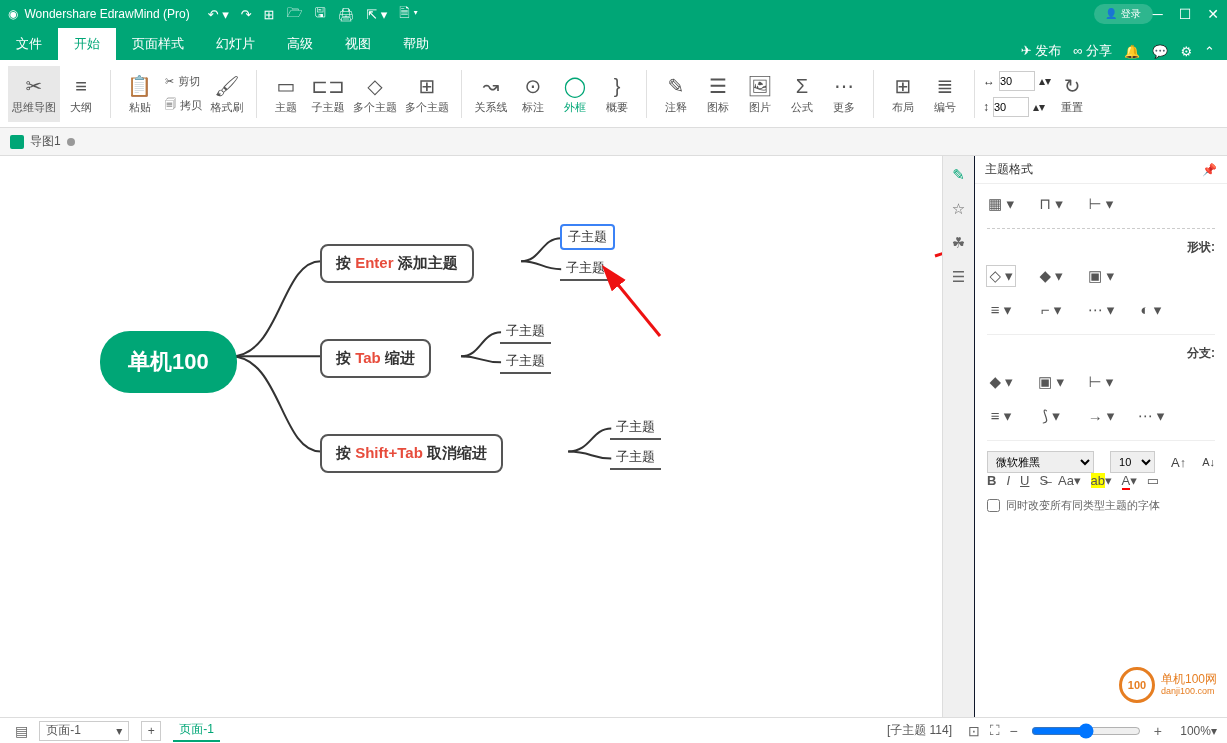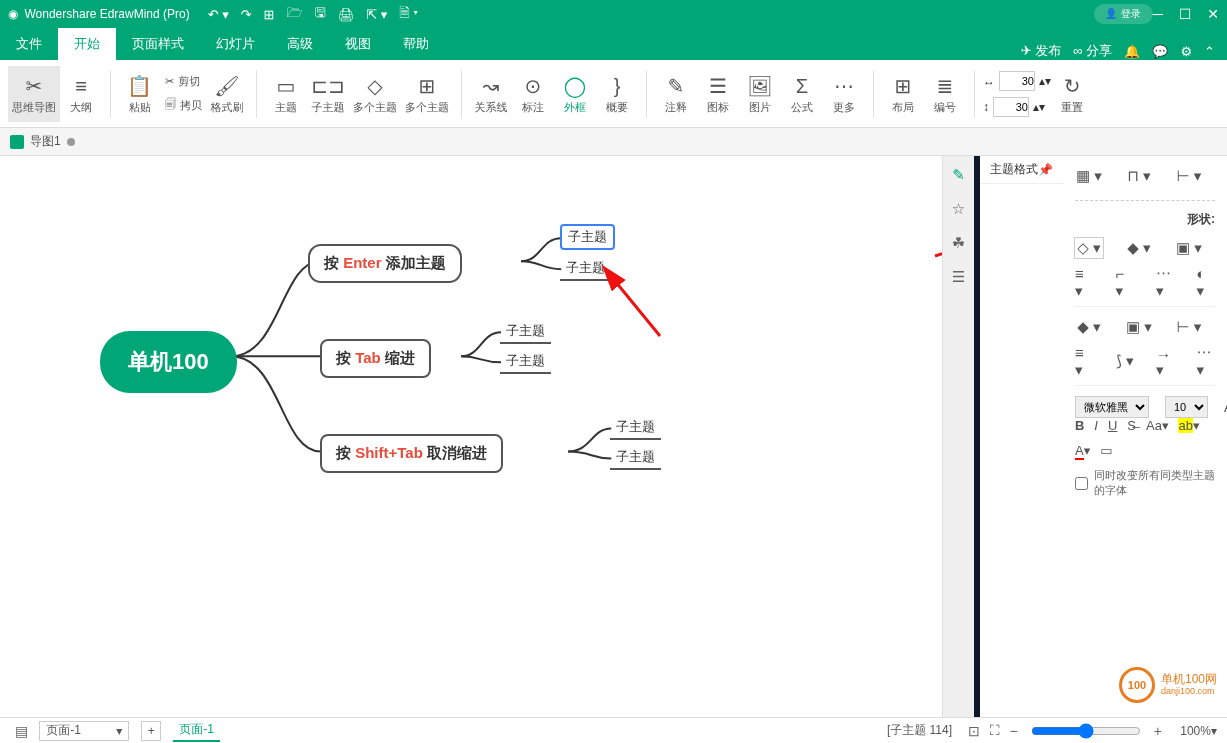--- a/index.html
+++ b/index.html
@@ -28,21 +28,21 @@
 .ribbon-group { display: flex; align-items: center; height: 100%; }
 .ribbon-sep { width: 1px; height: 48px; background: #e0e0e0; margin: 0 8px; }
 .rbtn { display: flex; flex-direction: column; align-items: center; justify-content: center; min-width: 42px; height: 56px; cursor: pointer; padding: 0 4px; }
 .rbtn .ic { font-size: 20px; color: #555; height: 28px; display: flex; align-items: center; justify-content: center; }
 .rbtn .lb { font-size: 11px; color: #555; white-space: nowrap; }
 .rbtn.active { background: #e8e8e8; }
 .rbtn.highlight .ic { color: #00a676; }
 .rbtn.highlight .lb { color: #00a676; }
 .rbtn-sm { display: flex; align-items: center; height: 24px; cursor: pointer; font-size: 11px; color: #555; gap: 4px; padding: 0 4px; }
 .rcol { display: flex; flex-direction: column; justify-content: center; height: 56px; }
-.ribbon input.num { width: 36px; height: 20px; border: 1px solid #ccc; font-size: 11px; text-align: right; }
+.ribbon input.num { width: 36px; height: 20px; border: 1px solid #ccc; font-size: 11px; text-align: left; }
 
 
 .doc-tabs { height: 28px; background: #f5f5f5; border-bottom: 1px solid #ddd; display: flex; align-items: center; padding: 0 10px; font-size: 12px; color: #555; gap: 10px; }
 .doc-tabs .dtab { display: flex; align-items: center; gap: 6px; cursor: pointer; }
 .doc-tabs .dot { width: 8px; height: 8px; border-radius: 50%; background: #999; }
 .doc-tabs .dicon { width: 14px; height: 14px; background: #00a676; border-radius: 2px; }
 
 
 .main { display: flex; height: 561px; }
 .canvas { flex: 1; background: #fff; position: relative; overflow: hidden; }
@@ -52,21 +52,21 @@
 .topic .kw { color: #e74c3c; }
 .sub { position: absolute; font-size: 13px; color: #333; border-bottom: 2px solid #555; padding: 2px 6px; white-space: nowrap; }
 .sub.selected { border: 2px solid #3b82f6; border-radius: 4px; }
 svg.connections { position: absolute; left: 0; top: 0; width: 100%; height: 100%; pointer-events: none; }
 
 
 .side-strip { width: 32px; background: #f0f0f0; border-left: 1px solid #ddd; display: flex; flex-direction: column; align-items: center; padding-top: 8px; gap: 12px; }
 .side-strip .sic { width: 22px; height: 22px; display: flex; align-items: center; justify-content: center; cursor: pointer; color: #666; font-size: 15px; }
 .side-strip .sic.active { color: #00a676; }
 
-.panel { width: 253px; background: #fff; border-left: 6px solid #0f172a; display: flex; flex-direction: row; }
+.panel { width: 253px; background: #fff; border-left: 1px solid #0f172a; display: flex; flex-direction: column; }
 .panel-header { height: 28px; border-bottom: 1px solid #eee; display: flex; align-items: center; padding: 0 10px; font-size: 12px; justify-content: space-between; }
 .panel-body { flex: 1; padding: 10px 12px; overflow-y: auto; font-size: 12px; color: #444; }
 .panel-row { display: flex; align-items: center; gap: 22px; margin-bottom: 14px; }
 .panel-row .pic { width: 28px; height: 20px; display: flex; align-items: center; justify-content: center; cursor: pointer; color: #555; font-size: 15px; position: relative; }
 .panel-row .pic.hl { outline: 1px solid #ccc; }
 .panel-label { font-size: 12px; font-weight: bold; margin: 8px 0 10px; text-align: right; }
 .panel-divider { border-top: 1px dashed #ccc; margin: 10px 0; }
 .panel select { border: 1px solid #ccc; height: 22px; font-size: 11px; padding: 0 4px; }
 .panel .font-row { display: flex; gap: 16px; align-items: center; margin-bottom: 0; }
 .panel .fmt-row { display: flex; gap: 10px; align-items: center; margin-bottom: 10px; flex-wrap: wrap; }
@@ -277,21 +277,21 @@
       <path d="M230 200 C280 200 280 295 320 295" stroke="#333" stroke-width="2" fill="none"></path>
       <path d="M520 105 C540 105 540 82 560 82" stroke="#333" stroke-width="2" fill="none"></path>
       <path d="M520 105 C540 105 540 113 560 113" stroke="#333" stroke-width="2" fill="none"></path>
       <path d="M460 200 C480 200 480 176 500 176" stroke="#333" stroke-width="2" fill="none"></path>
       <path d="M460 200 C480 200 480 206 500 206" stroke="#333" stroke-width="2" fill="none"></path>
       <path d="M567 295 C590 295 590 272 610 272" stroke="#333" stroke-width="2" fill="none"></path>
       <path d="M567 295 C590 295 590 302 610 302" stroke="#333" stroke-width="2" fill="none"></path>
     </svg>
     <div class="mindmap" style="position:absolute;left:0;top:0;width:100%;height:100%;">
       <div class="root-node" style="left:100px;top:175px;">单机100</div>
-      <div class="topic" style="left:308px;top:88px;border-radius:13px;">
+      <div class="topic" style="left:320px;top:88px;">
         <span>按 </span><span class="kw">Enter</span><span> 添加主题</span>
       </div>
       <div class="topic" style="left:320px;top:183px;">
         <span>按 </span><span class="kw">Tab</span><span> 缩进</span>
       </div>
       <div class="topic" style="left:320px;top:278px;">
         <span>按 </span><span class="kw">Shift+Tab</span><span> 取消缩进</span>
       </div>
       <div class="sub selected" style="left:560px;top:68px;">子主题</div>
       <div class="sub" style="left:560px;top:101px;">子主题</div>
@@ -337,20 +337,21 @@
         <div class="pic">◆ ▾</div>
         <div class="pic">▣ ▾</div>
       </div>
       <div class="panel-row">
         <div class="pic">≡ ▾</div>
         <div class="pic">⌐ ▾</div>
         <div class="pic">⋯ ▾</div>
         <div class="pic">◐ ▾</div>
       </div>
       <div class="panel-divider" style="border-top:1px solid #eee;"></div>
+      <div class="panel-label">分支:</div>
       <div class="panel-row">
         <div class="pic">◆ ▾</div>
         <div class="pic">▣ ▾</div>
         <div class="pic">⊢ ▾</div>
       </div>
       <div class="panel-row">
         <div class="pic">≡ ▾</div>
         <div class="pic">⟆ ▾</div>
         <div class="pic">→ ▾</div>
         <div class="pic">⋯ ▾</div>

